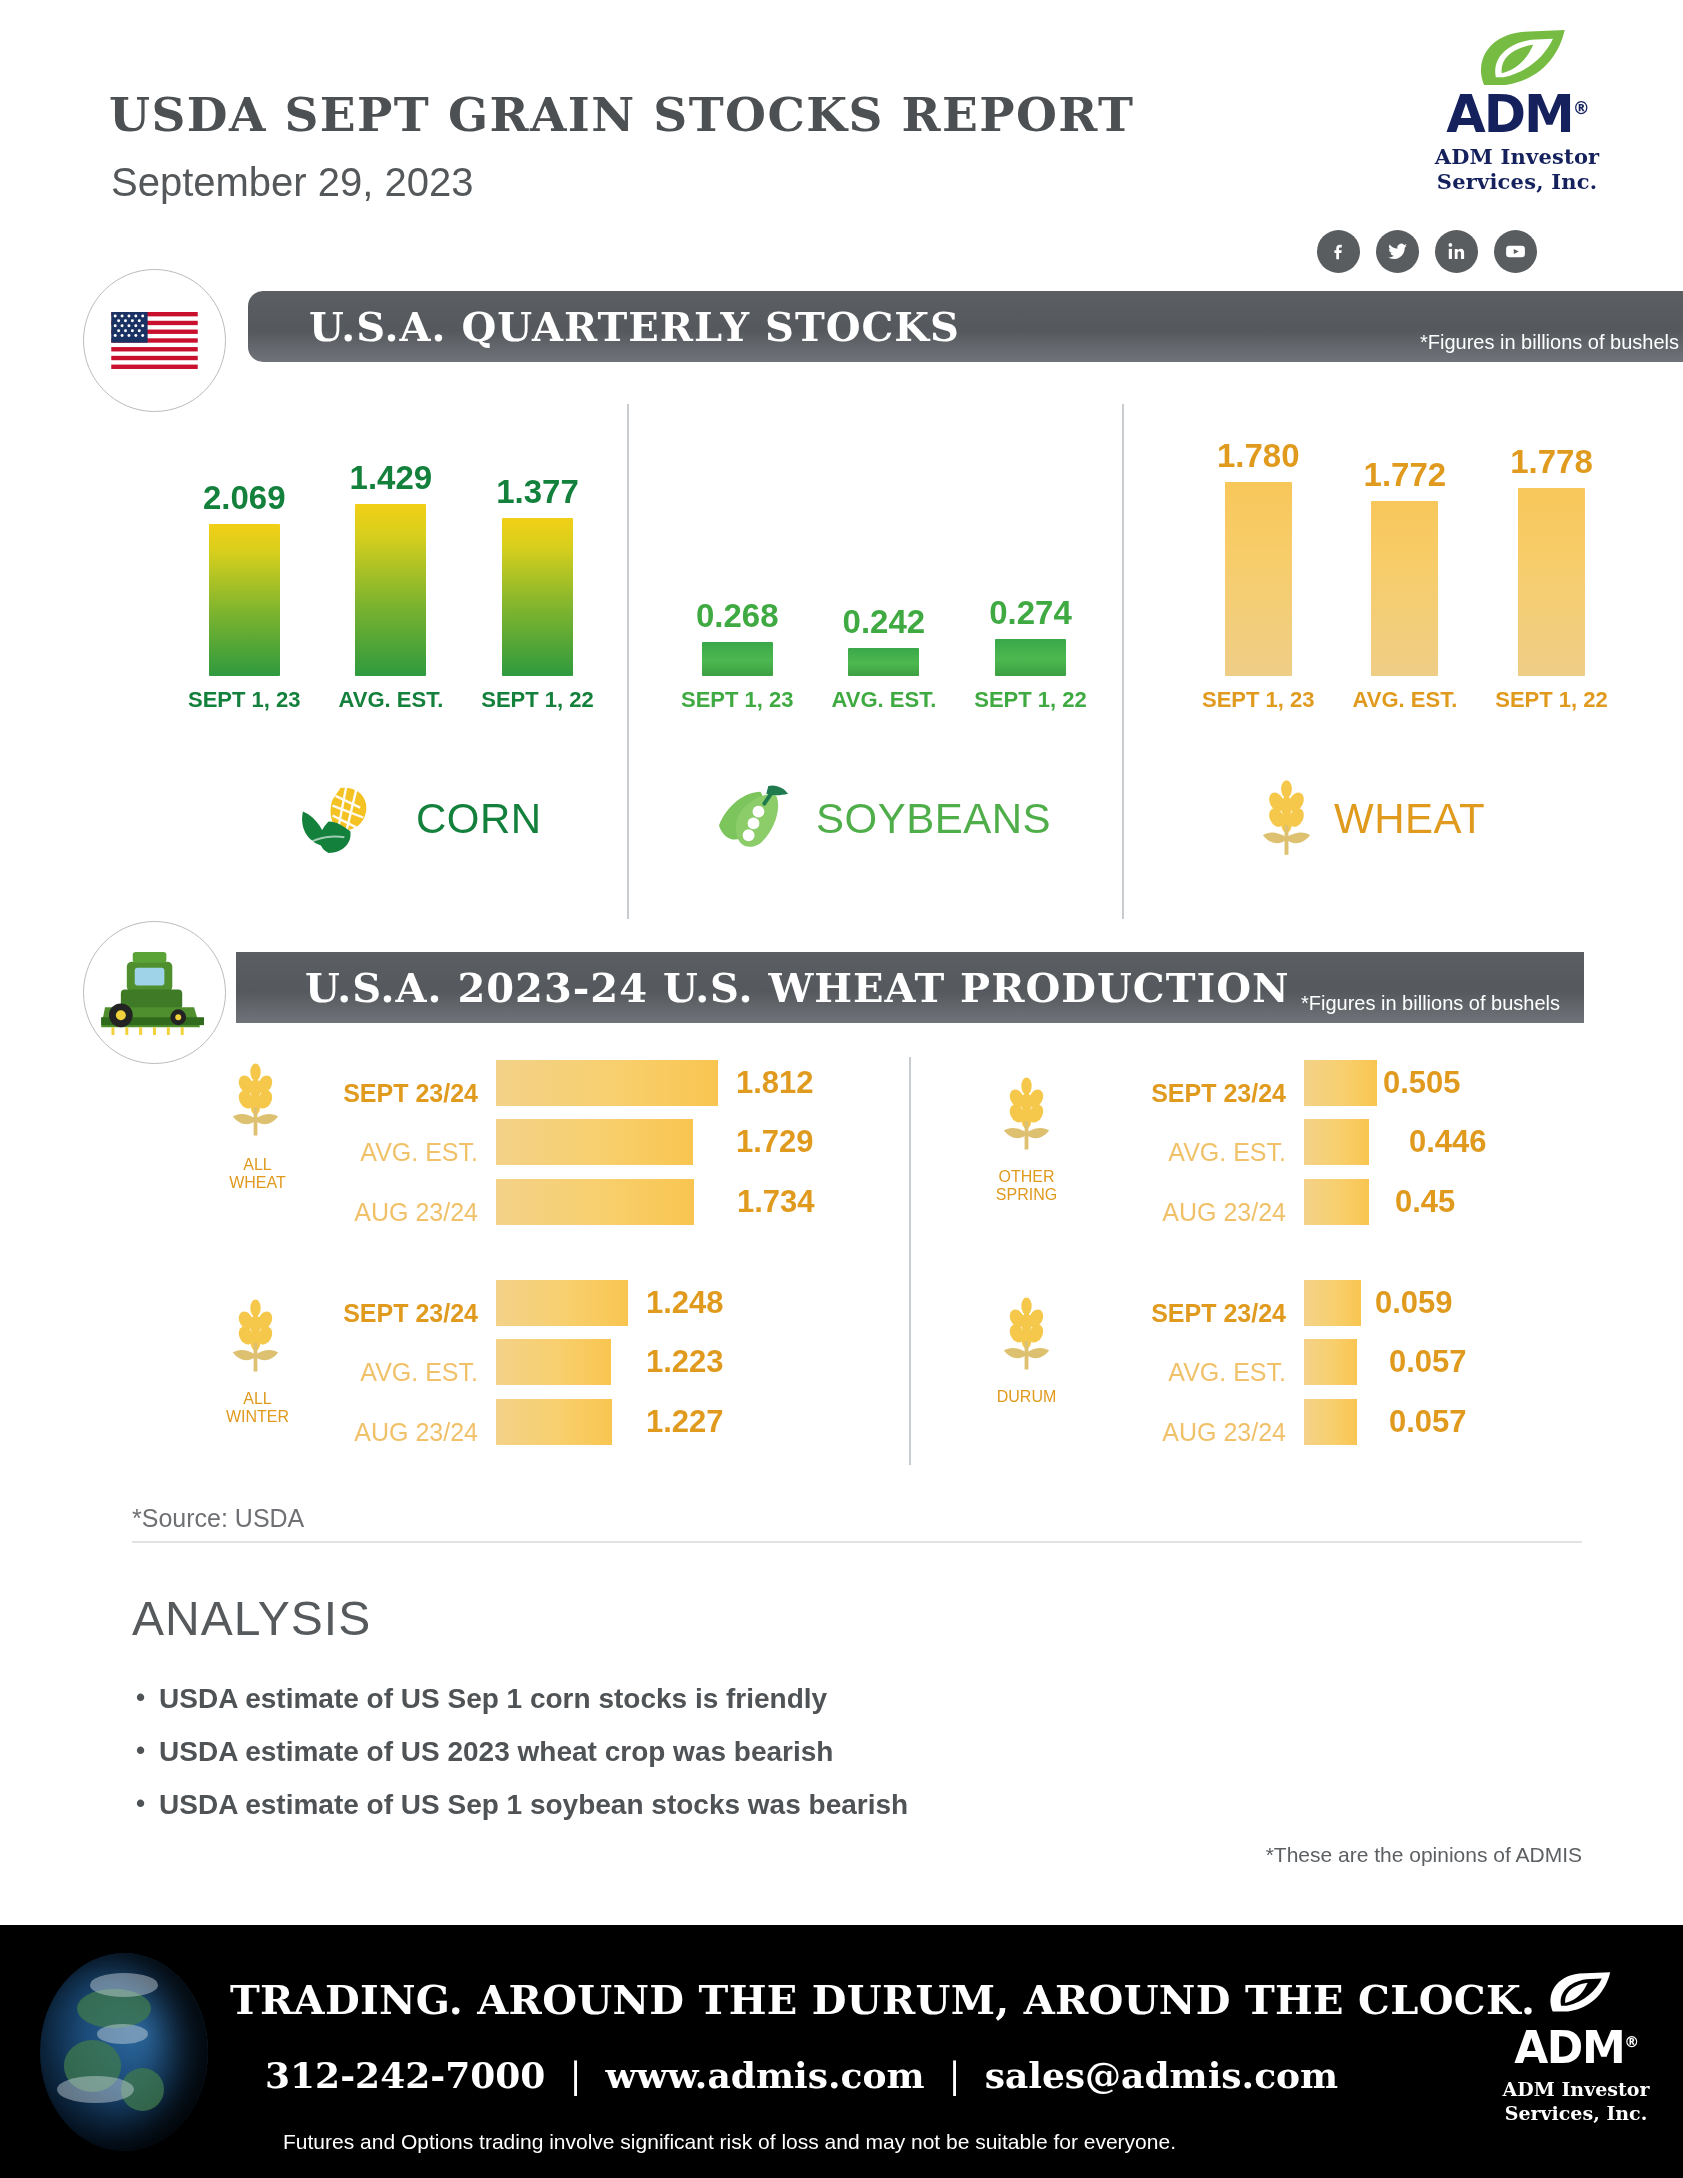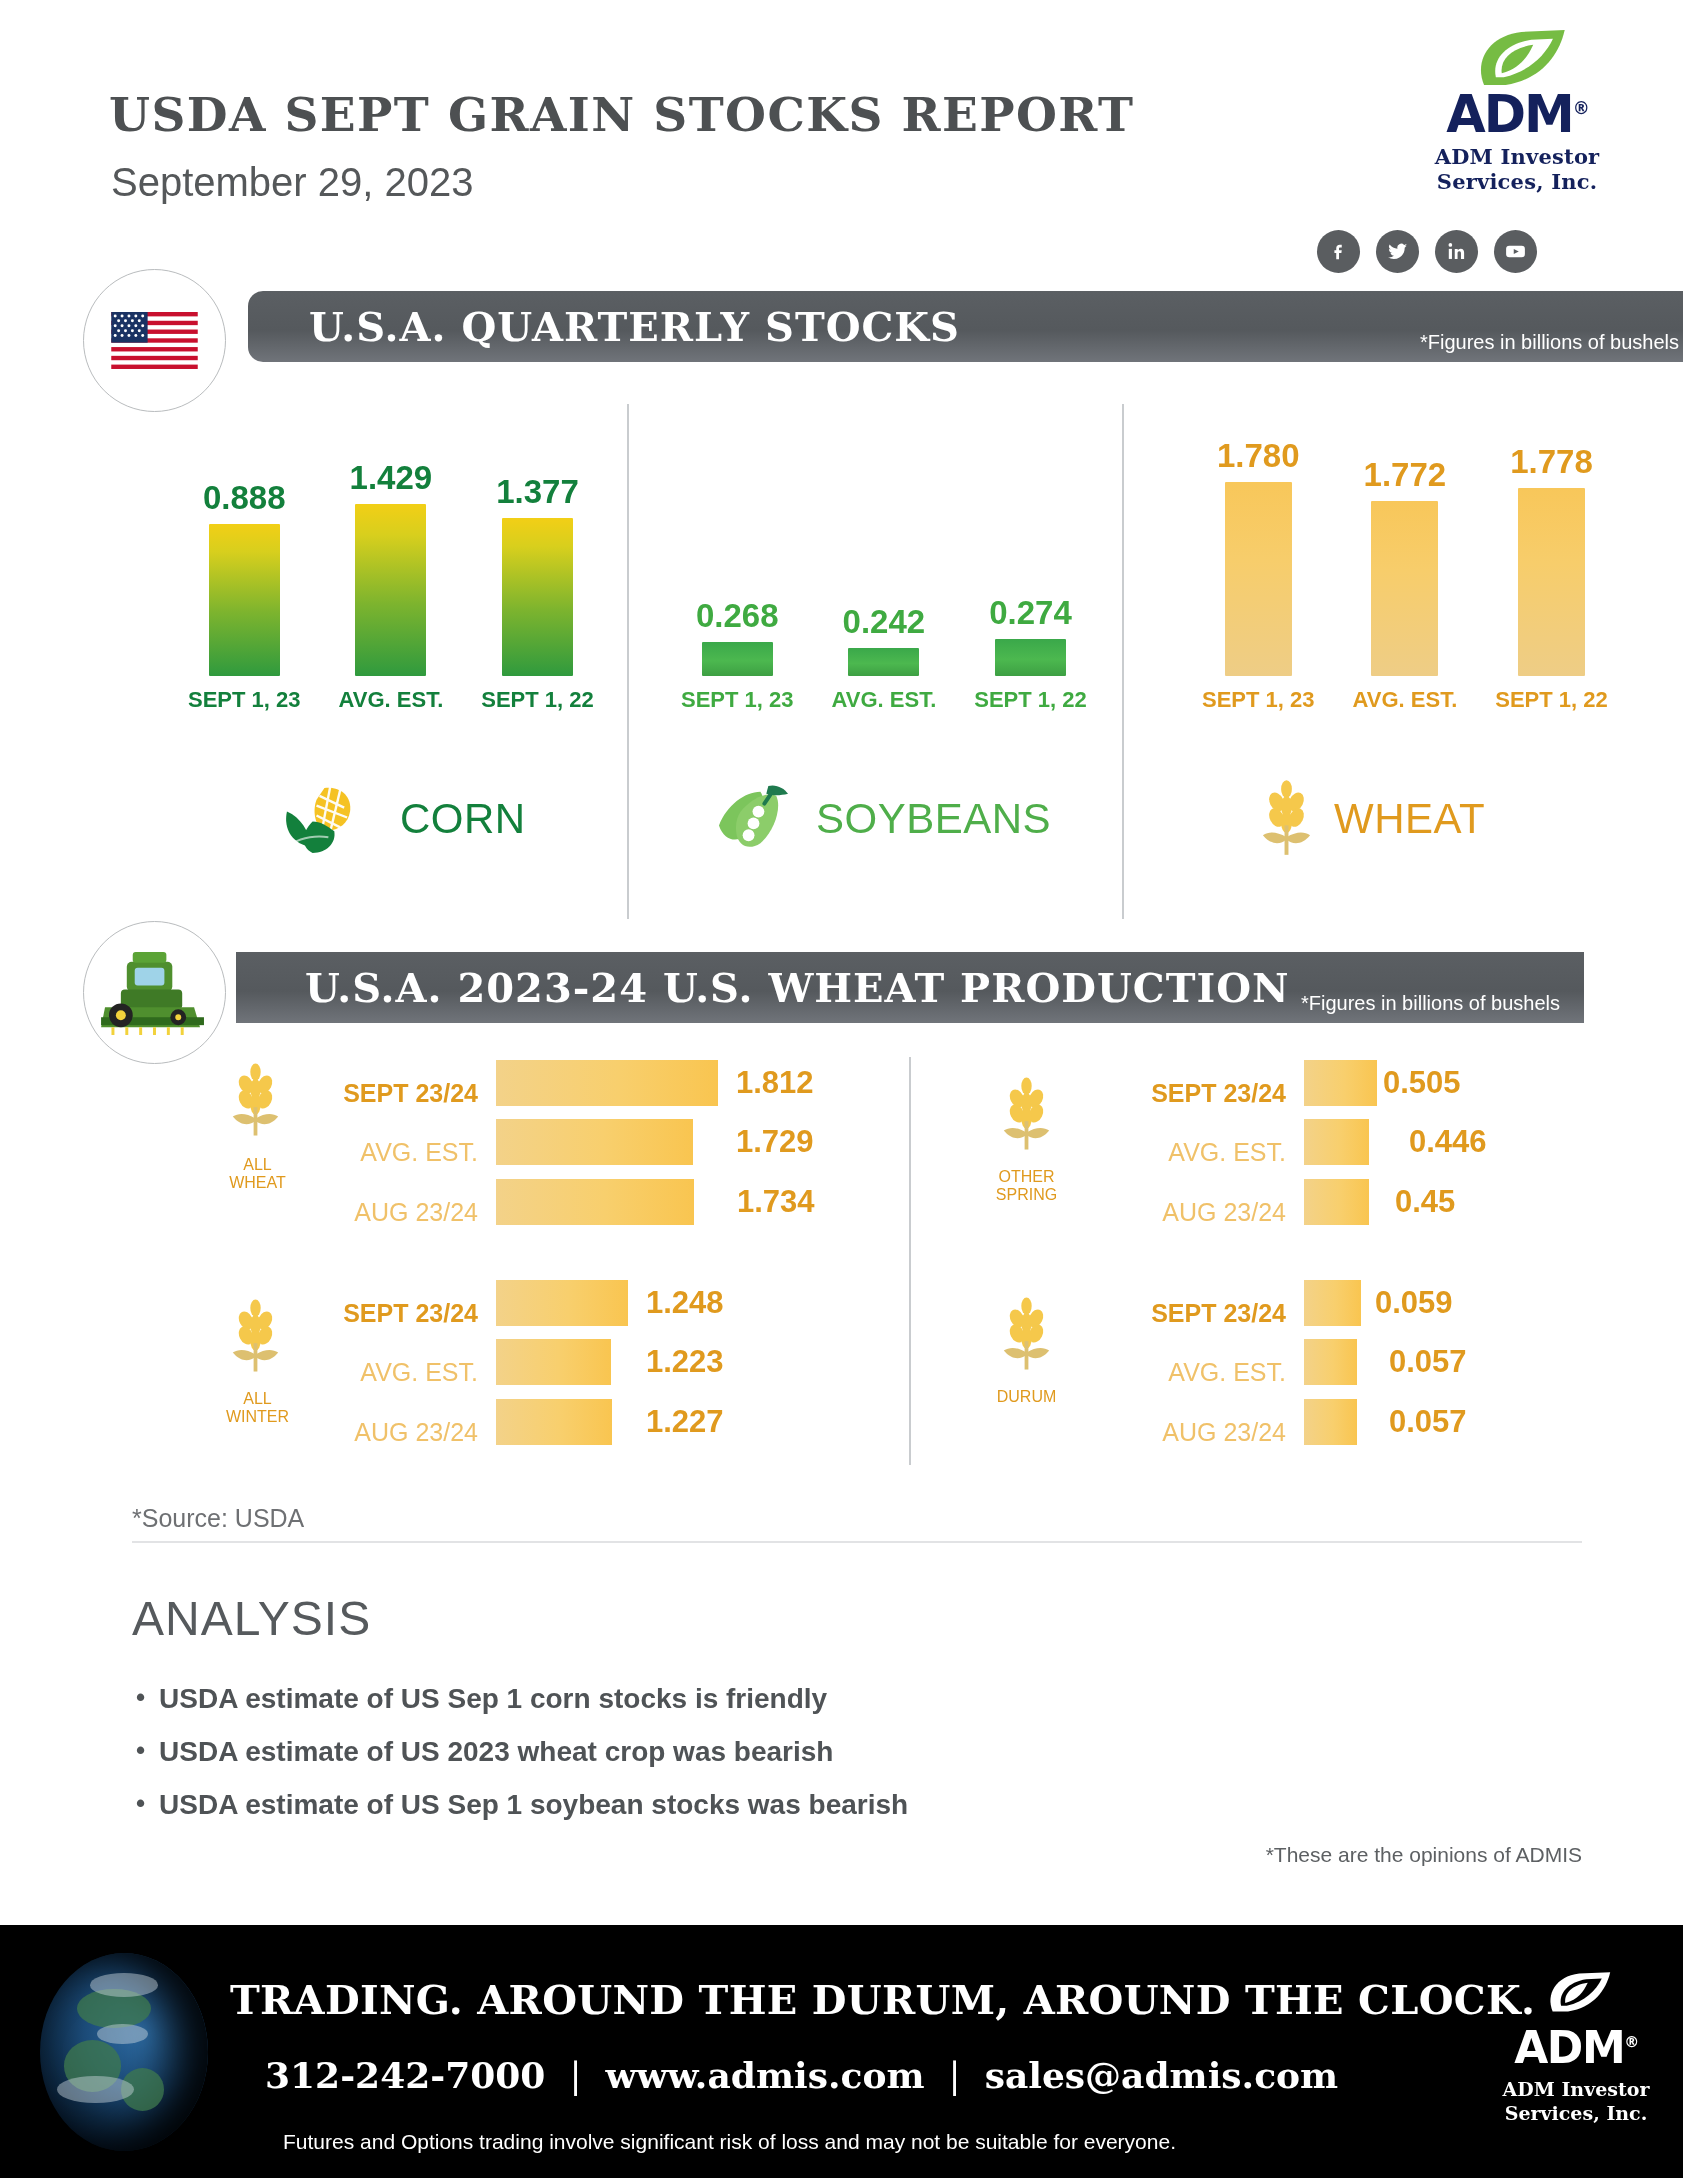--- a/index.html
+++ b/index.html
@@ -244,36 +244,36 @@
           <circle cx="32" cy="24" r="1.5"></circle>
       </g>
     </svg>
   </div>
 
   <div class="q-divider" style="left:627px; top:404px; height:515px;"></div>
   <div class="q-divider" style="left:1122px; top:404px; height:515px;"></div>
 
   <div class="bars-row" style="left:188px; top:475px; height:238px; gap:38px;">
     <div class="bwrap">
-      <div class="bval" style="color:#13803c;">0.888</div>
+      <div class="bval" style="color:#13803c;">2.069</div>
       <div class="bar" style="width:71px; height:152px; background:linear-gradient(180deg,#f2cf16 0%,#d8cf1d 18%,#7db42e 58%,#2f9a3e 100%);"></div>
       <div class="blab" style="color:#13803c;">SEPT 1, 23</div>
     </div>
     <div class="bwrap">
       <div class="bval" style="color:#13803c;">1.429</div>
       <div class="bar" style="width:71px; height:172px; background:linear-gradient(180deg,#f2cf16 0%,#d8cf1d 18%,#7db42e 58%,#2f9a3e 100%);"></div>
       <div class="blab" style="color:#13803c;">AVG. EST.</div>
     </div>
     <div class="bwrap">
       <div class="bval" style="color:#13803c;">1.377</div>
       <div class="bar" style="width:71px; height:158px; background:linear-gradient(180deg,#f2cf16 0%,#d8cf1d 18%,#7db42e 58%,#2f9a3e 100%);"></div>
       <div class="blab" style="color:#13803c;">SEPT 1, 22</div>
     </div>
   </div>
-  <div class="crop-row" style="left:279px; top:782px;gap:40px;">
+  <div class="crop-row" style="left:295px; top:782px;gap:40px;">
     <svg width="81" height="73" viewBox="0 0 82 74">
       <path d="M46 6 C62 4 74 14 72 30 C70 44 56 52 44 48 C36 44 34 28 38 18 Z" fill="#f5c223"></path>
       <g stroke="#ffffff" stroke-width="2.4" fill="none" opacity="0.95">
         <path d="M41 14 L66 26"></path>
           <path d="M38 24 L69 36"></path>
           <path d="M38 34 L62 46"></path>
         <path d="M52 4 L44 46"></path>
           <path d="M62 8 L52 50"></path>
       </g>
       <path d="M8 30 C4 48 14 64 34 66 C30 50 22 36 8 30 Z" fill="#13803c"></path>

